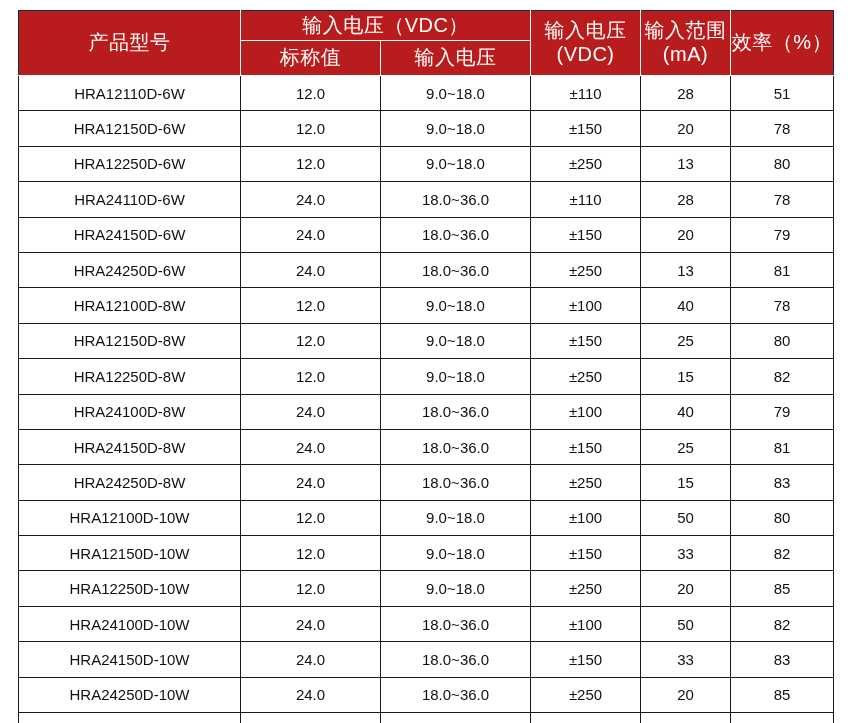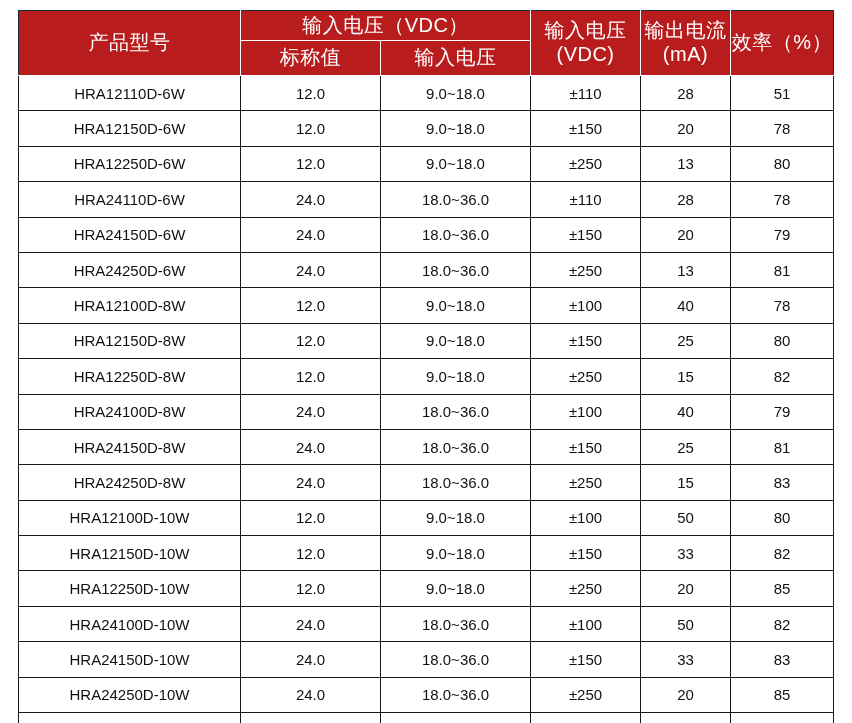--- a/index.html
+++ b/index.html
@@ -101,21 +101,21 @@
         <th class="h-model edge-left" rowspan="2">产品型号</th>
         <th class="h-involt-top" colspan="2">输入电压（VDC）</th>
         <th class="h-tall" rowspan="2">
           <span class="hdr-two-line">
             <span>输入电压</span>
             <span>(VDC)</span>
           </span>
         </th>
         <th class="h-tall" rowspan="2">
           <span class="hdr-two-line">
-            <span>输出电流</span>
+            <span>输入范围</span>
             <span>(mA)</span>
           </span>
         </th>
         <th class="h-tall edge-right" rowspan="2">效率（%）</th>
       </tr>
       <tr>
         <th class="h-sub">标称值</th>
         <th class="h-sub">输入电压</th>
       </tr>
     </thead>

